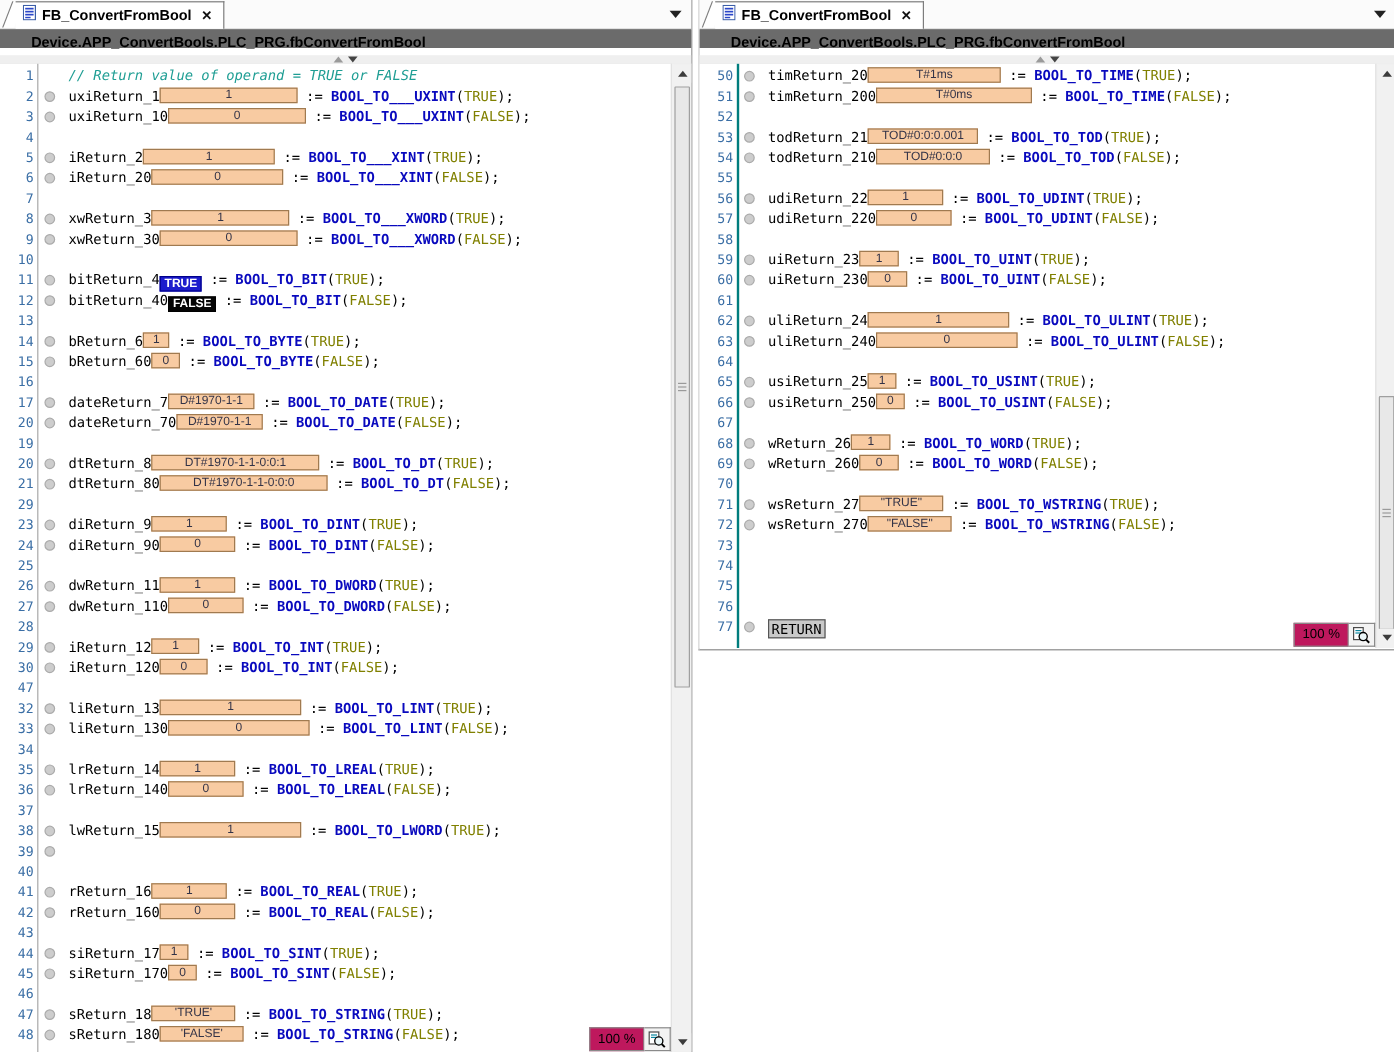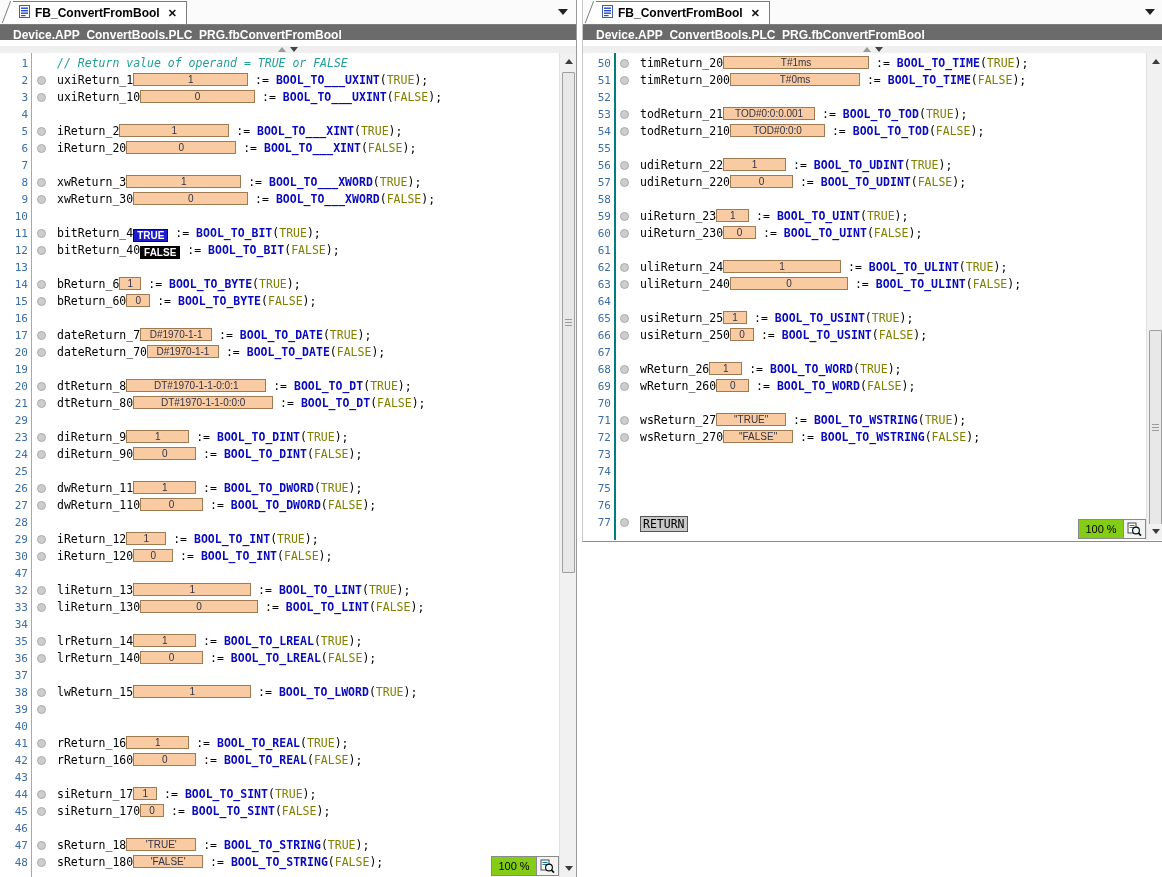--- a/index.html
+++ b/index.html
@@ -14,22 +14,22 @@
        padding:0 9px 0 6px;background:#fff;border-top:1px solid #7d7d7d;border-right:1px solid #7d7d7d;}
   .tab-slant{position:absolute;left:6px;top:1px;height:22px;width:9px;background:#fff;
        border-left:1px solid #7d7d7d;transform:skewX(-21deg);}
   .tab-title{font-size:12px;font-weight:bold;color:#000;white-space:nowrap;}
   .tab-close{font-size:11px;font-weight:bold;color:#111;margin-left:3px;cursor:pointer;}
   .tab-dd{position:absolute;right:8px;top:9px;width:0;height:0;border-left:5px solid transparent;
        border-right:5px solid transparent;border-top:6px solid #222;}
   .doc-icon{flex:0 0 auto;}
 
   
-  .hdr{position:absolute;left:0;right:0;top:25px;height:15px;background:#6b6b6b;color:#ffffff;
-       font-size:12px;font-weight:bold;line-height:21px;padding-left:13px;box-sizing:border-box;}
+  .hdr{position:absolute;left:0;right:0;top:25px;height:15px;background:#6b6b6b;color:#000000;
+       font-size:12px;font-weight:bold;line-height:21px;padding-left:26px;box-sizing:border-box;}
 
   
   .split{position:absolute;left:0;right:0;top:46px;height:7px;background:#efefef;border-bottom:1px solid #cfcfcf;}
   .split-handle{position:absolute;left:50%;top:0;margin-left:-18px;width:36px;height:7px;display:flex;
        align-items:center;justify-content:center;gap:4px;cursor:row-resize;}
   .tri-up{width:0;height:0;border-left:4px solid transparent;border-right:4px solid transparent;border-bottom:5px solid #9a9a9a;}
   .tri-down{width:0;height:0;border-left:4px solid transparent;border-right:4px solid transparent;border-top:5px solid #444;}
 
   
   .code{position:absolute;left:0;top:53px;right:0;background:#fff;overflow:hidden;}
@@ -66,21 +66,21 @@
   .sb-thumb{position:absolute;left:2px;width:13px;background:#e8e8e8;border:1px solid #9f9f9f;border-radius:1px;
       box-sizing:border-box;display:flex;align-items:center;justify-content:center;cursor:default;}
   #panel0 .sb-thumb{top:19px;height:501px;}
   #panel1 .sb-thumb{top:277px;height:195px;}
   .grip{width:7px;height:1px;background:#9a9a9a;box-shadow:0 -3px 0 #9a9a9a,0 3px 0 #9a9a9a;}
 
   
   .zoomctl{position:absolute;right:17px;display:flex;align-items:stretch;height:20px;}
   #panel0 .zoomctl{bottom:1px;}
   #panel1 .zoomctl{bottom:2px;}
-  .zoom-level{width:44px;background:#84cc16;border:1px solid #8a8a8a;font-size:11px;color:#000;
+  .zoom-level{width:44px;background:#be185d;border:1px solid #8a8a8a;font-size:11px;color:#000;
       display:flex;align-items:center;justify-content:center;cursor:pointer;text-align:center;}
   .zoom-btn{width:21px;background:#f3f3f3;border:1px solid #8a8a8a;border-left:none;display:flex;
       align-items:center;justify-content:center;cursor:pointer;}
 </style>
 </head>
 <body>
 
 <div class="panel" id="panel0">
   <div class="tabbar">
     <div class="tab-slant"></div>
@@ -205,21 +205,21 @@
   <div class="hdr">Device.APP_ConvertBools.PLC_PRG.fbConvertFromBool</div>
   <div class="split">
     <div class="split-handle">
       <span class="tri-up"></span>
       <span class="tri-down"></span>
     </div>
   </div>
   <div class="code">
     <div class="gutter-sep"></div>
     <div class="lines">
-        <div class="line"><span class="lnum">50</span><span class="bullet"></span><span class="ctext">timReturn_20<span class="vb" style="width: 146px;">T#1ms</span> := <span class="kw">BOOL_TO_TIME</span>(<span class="lit">TRUE</span>);</span></div>
+        <div class="line"><span class="lnum">50</span><span class="bullet"></span><span class="ctext">timReturn_20<span class="vb" style="width: 111px;">T#1ms</span> := <span class="kw">BOOL_TO_TIME</span>(<span class="lit">TRUE</span>);</span></div>
         <div class="line"><span class="lnum">51</span><span class="bullet"></span><span class="ctext">timReturn_200<span class="vb" style="width: 130px;">T#0ms</span> := <span class="kw">BOOL_TO_TIME</span>(<span class="lit">FALSE</span>);</span></div>
         <div class="line"><span class="lnum">52</span><span class="ctext"></span></div>
         <div class="line"><span class="lnum">53</span><span class="bullet"></span><span class="ctext">todReturn_21<span class="vb" style="width: 92px;">TOD#0:0:0.001</span> := <span class="kw">BOOL_TO_TOD</span>(<span class="lit">TRUE</span>);</span></div>
         <div class="line"><span class="lnum">54</span><span class="bullet"></span><span class="ctext">todReturn_210<span class="vb" style="width: 95px;">TOD#0:0:0</span> := <span class="kw">BOOL_TO_TOD</span>(<span class="lit">FALSE</span>);</span></div>
         <div class="line"><span class="lnum">55</span><span class="ctext"></span></div>
         <div class="line"><span class="lnum">56</span><span class="bullet"></span><span class="ctext">udiReturn_22<span class="vb" style="width: 63px;">1</span> := <span class="kw">BOOL_TO_UDINT</span>(<span class="lit">TRUE</span>);</span></div>
         <div class="line"><span class="lnum">57</span><span class="bullet"></span><span class="ctext">udiReturn_220<span class="vb" style="width: 63px;">0</span> := <span class="kw">BOOL_TO_UDINT</span>(<span class="lit">FALSE</span>);</span></div>
         <div class="line"><span class="lnum">58</span><span class="ctext"></span></div>
         <div class="line"><span class="lnum">59</span><span class="bullet"></span><span class="ctext">uiReturn_23<span class="vb" style="width: 33px;">1</span> := <span class="kw">BOOL_TO_UINT</span>(<span class="lit">TRUE</span>);</span></div>
         <div class="line"><span class="lnum">60</span><span class="bullet"></span><span class="ctext">uiReturn_230<span class="vb" style="width: 33px;">0</span> := <span class="kw">BOOL_TO_UINT</span>(<span class="lit">FALSE</span>);</span></div>

